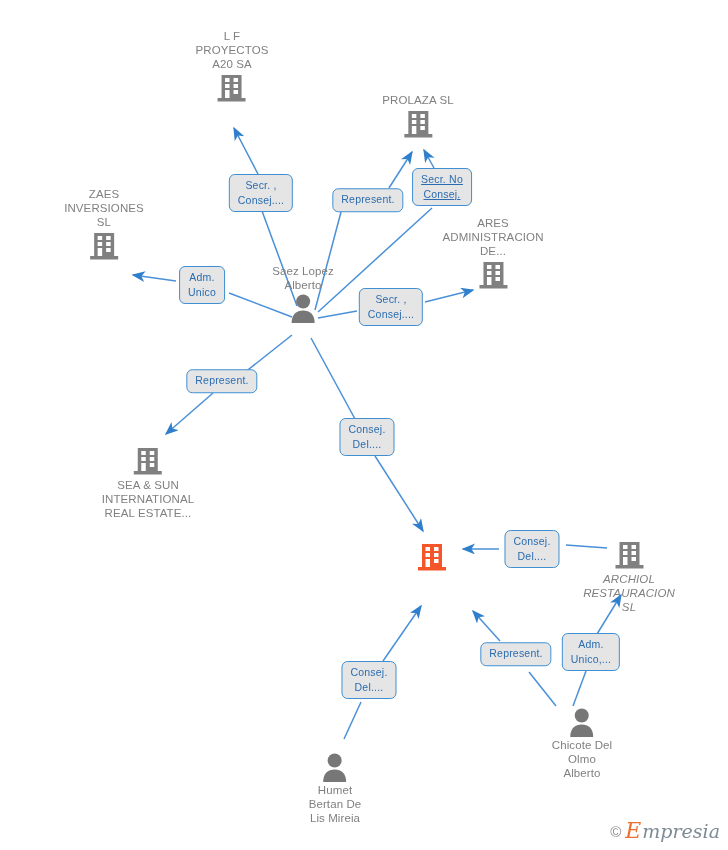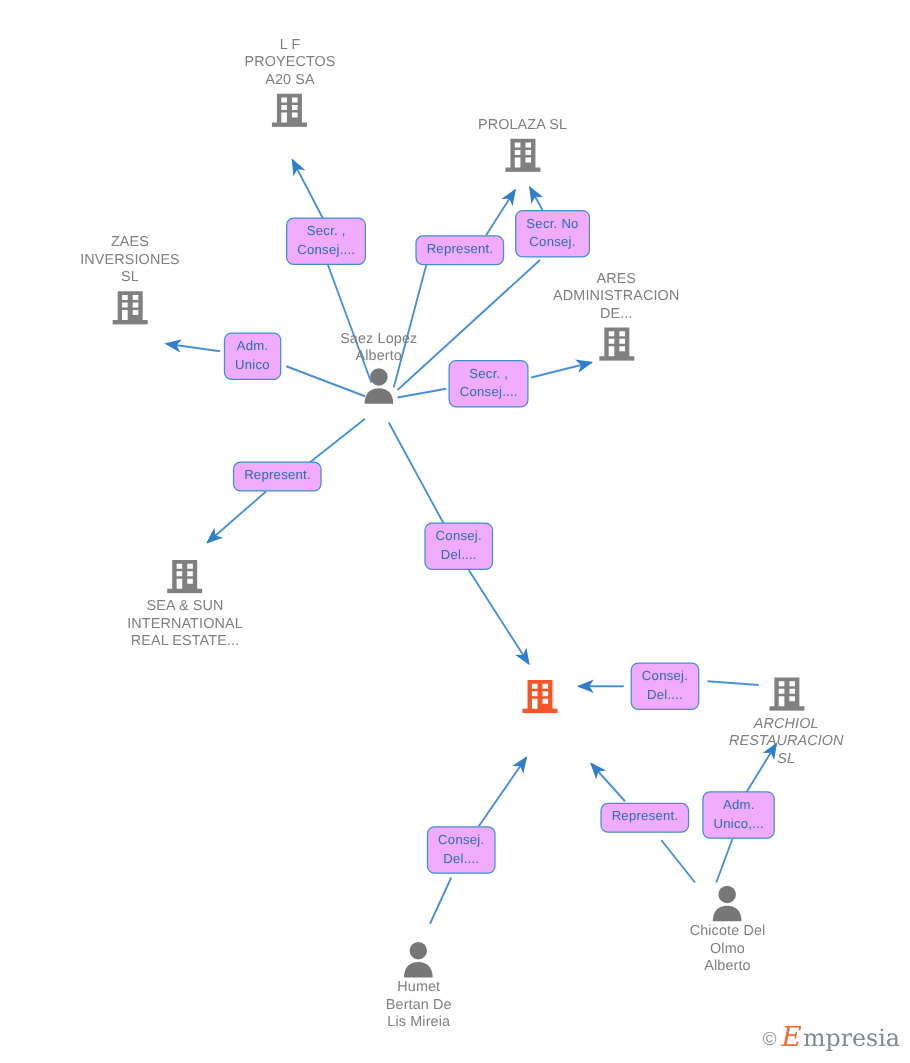--- a/index.html
+++ b/index.html
@@ -33,21 +33,21 @@
     letter-spacing: 0.1px;
     text-align: center;
   }
   .icon-wrap {
     display: block;
     line-height: 0;
   }
   .edge-label {
     position: absolute;
     transform: translate(-50%, -50%);
-    background: #f0abfc;
+    background: #e5e5e5;
     border: 1.4px solid #3f8fd2;
     border-radius: 6px;
     color: #2b6cb0;
     font-size: 10.5px;
     line-height: 14.5px;
     text-align: center;
     padding: 3px 8px 4px 8px;
     white-space: pre-line;
     box-sizing: border-box;
     letter-spacing: 0.2px;
@@ -67,20 +67,21 @@
   }
   .wm-e {
     font-family: "DejaVu Serif", serif;
     font-style: italic;
     font-size: 22px;
     color: #ef6f2e;
     line-height: 1;
   }
   .wm-rest {
     font-family: "DejaVu Serif", serif;
+    font-style: italic;
     font-size: 19px;
     color: #7d8b93;
     line-height: 1;
     margin-left: -3px;
   }
 </style>
 </head>
 <body>
 
 <svg id="graph" viewBox="0 0 728 850" xmlns="http://www.w3.org/2000/svg">
@@ -298,21 +299,21 @@
     </svg>
   </span>
   <div class="node-label">Humet
 Bertan De
 Lis Mireia</div>
 </div>
 
 <div class="edge-label" style="left:261px; top:193px;">Secr. ,
 Consej....</div>
 <div class="edge-label" style="left:368px; top:200px;">Represent.</div>
-<div class="edge-label" style="left:442px; top:187px;">Secr.  No
+<div class="edge-label" style="left:442px; top:187px;text-decoration:underline;">Secr.  No
 Consej.</div>
 <div class="edge-label" style="left:202px; top:285px;">Adm.
 Unico</div>
 <div class="edge-label" style="left:391px; top:307px;">Secr. ,
 Consej....</div>
 <div class="edge-label" style="left:222px; top:381px;">Represent.</div>
 <div class="edge-label" style="left:367px; top:437px;">Consej.
 Del....</div>
 <div class="edge-label" style="left:532px; top:549px;">Consej.
 Del....</div>

